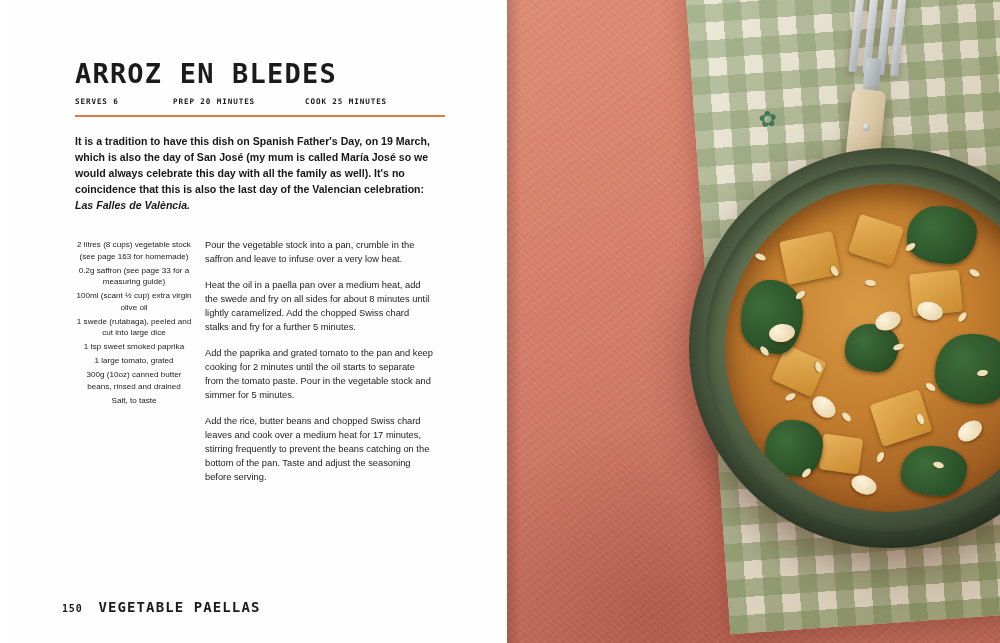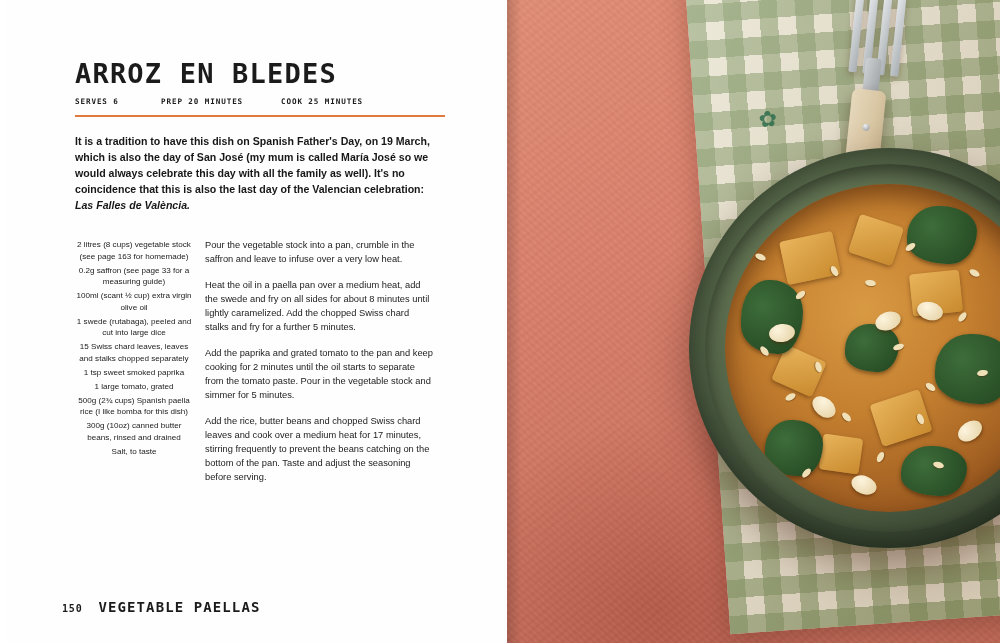--- a/index.html
+++ b/index.html
@@ -48,21 +48,21 @@
     font-weight: bold;
     font-size: 9.5px;
     letter-spacing: 0.75px;
     color: #1b1b1b;
     text-transform: uppercase;
     margin: 0 0 18px 0;
   }
   .meta-row {
     display: flex;
     align-items: baseline;
-    gap: 0;
+    gap: 12px;
     margin: 0 0 9px 0;
   }
   .meta-item {
     font-family: "DejaVu Sans Mono", monospace;
     font-weight: bold;
     font-size: 7.6px;
     letter-spacing: 0.9px;
     color: #1b1b1b;
     text-transform: uppercase;
     white-space: nowrap;
@@ -329,24 +329,22 @@
       <div class="rule"></div>
 
       <p class="intro">It is a tradition to have this dish on Spanish Father's Day, on 19 March, which is also the day of San José (my mum is called María José so we would always celebrate this day with all the family as well). It's no coincidence that this is also the last day of the Valencian celebration: <em>Las Falles de València.</em></p>
 
       <div class="columns">
         <div class="col-ingredients">
           <p class="ingredient">2 litres (8 cups) vegetable stock (see page 163 for homemade)</p>
           <p class="ingredient">0.2g saffron (see page 33 for a measuring guide)</p>
           <p class="ingredient">100ml (scant ½ cup) extra virgin olive oil</p>
           <p class="ingredient">1 swede (rutabaga), peeled and cut into large dice</p>
-          <p class="ingredient">15 Swiss chard leaves, leaves and stalks chopped separately</p>
           <p class="ingredient">1 tsp sweet smoked paprika</p>
           <p class="ingredient">1 large tomato, grated</p>
-          <p class="ingredient">500g (2¾ cups) Spanish paella rice (I like bomba for this dish)</p>
           <p class="ingredient">300g (10oz) canned butter beans, rinsed and drained</p>
           <p class="ingredient">Salt, to taste</p>
         </div>
         <div class="col-method">
           <p class="para">Pour the vegetable stock into a pan, crumble in the saffron and leave to infuse over a very low heat.</p>
           <p class="para">Heat the oil in a paella pan over a medium heat, add the swede and fry on all sides for about 8 minutes until lightly caramelized. Add the chopped Swiss chard stalks and fry for a further 5 minutes.</p>
           <p class="para">Add the paprika and grated tomato to the pan and keep cooking for 2 minutes until the oil starts to separate from the tomato paste. Pour in the vegetable stock and simmer for 5 minutes.</p>
           <p class="para">Add the rice, butter beans and chopped Swiss chard leaves and cook over a medium heat for 17 minutes, stirring frequently to prevent the beans catching on the bottom of the pan. Taste and adjust the seasoning before serving.</p>
         </div>
       </div>

